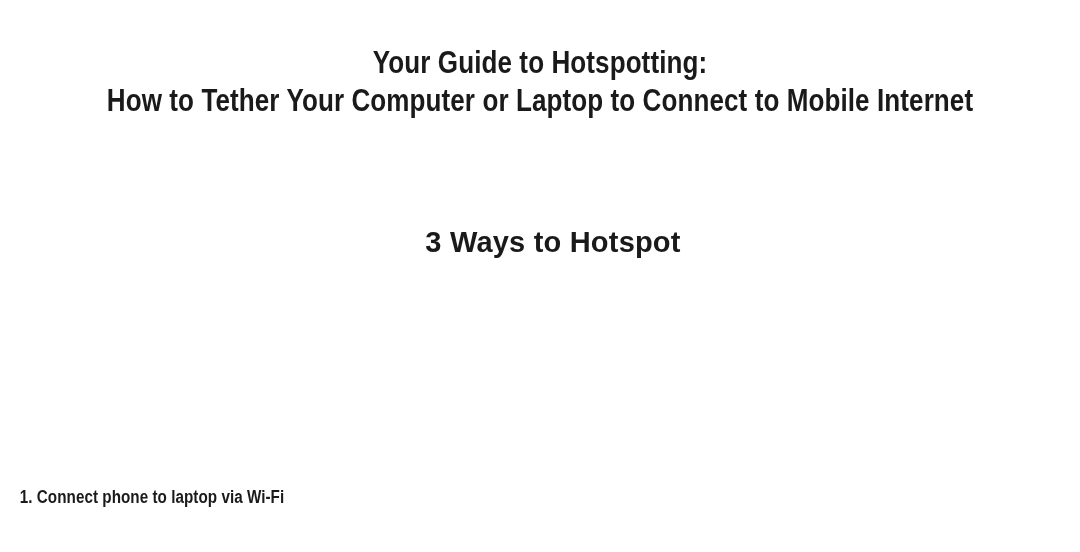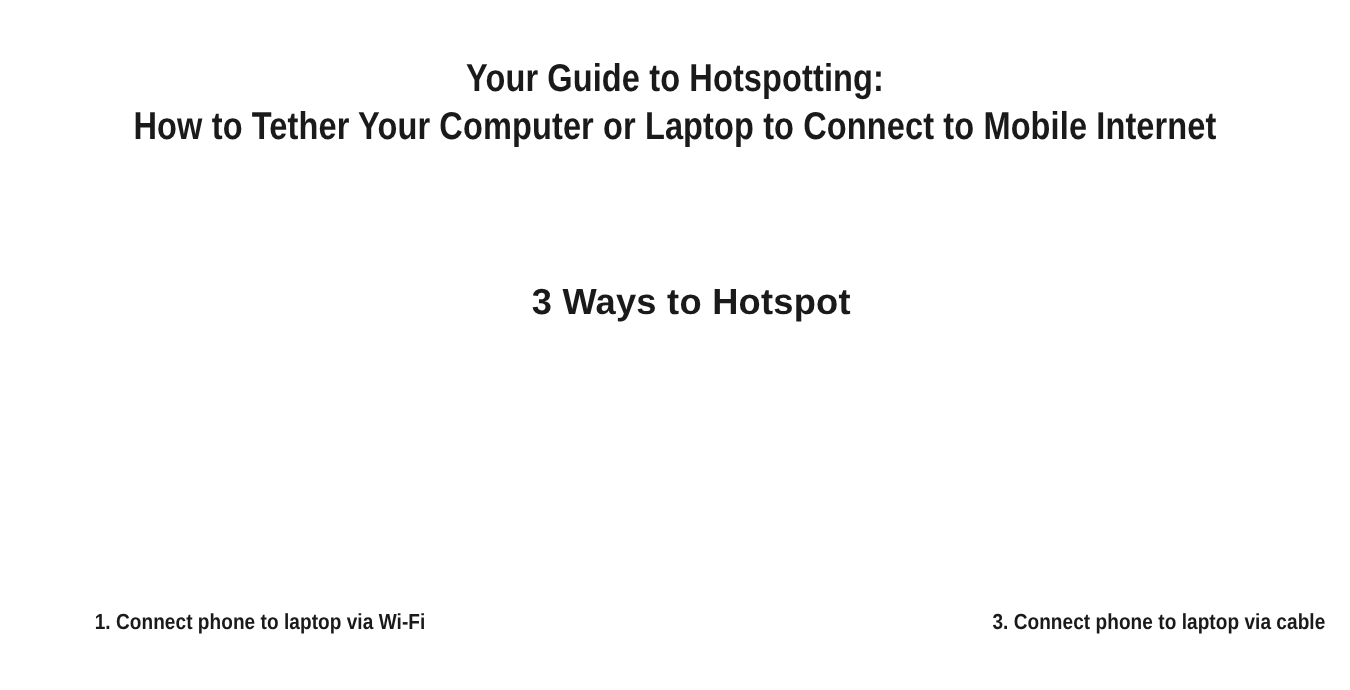--- a/index.html
+++ b/index.html
@@ -101,21 +101,21 @@
     width: 1080px;
     height: 30px;
     display: flex;
     flex-direction: row;
     align-items: flex-start;
     justify-content: space-between;
   }
 
   .caption-cell {
     width: 360px;
-    text-align: right;
+    text-align: left;
     text-decoration: underline;
   }
 
   .caption-text {
     display: inline-block;
     font-family: "Liberation Sans Narrow", "Liberation Sans", "DejaVu Sans Condensed", sans-serif;
     font-weight: 700;
     font-size: 17.5px;
     line-height: 22px;
     letter-spacing: 0.05px;
@@ -142,18 +142,15 @@
   <div class="illustration-row">
     <div class="illustration-cell"></div>
     <div class="illustration-cell"></div>
     <div class="illustration-cell"></div>
   </div>
 
   <div class="caption-row">
     <div class="caption-cell">
       <span class="caption-text">1. Connect phone to laptop via Wi-Fi</span>
     </div>
-    <div class="caption-cell">
-      <span class="caption-text">3. Connect phone to laptop via cable</span>
-    </div>
   </div>
 
 </div>
 
 </body></html>

